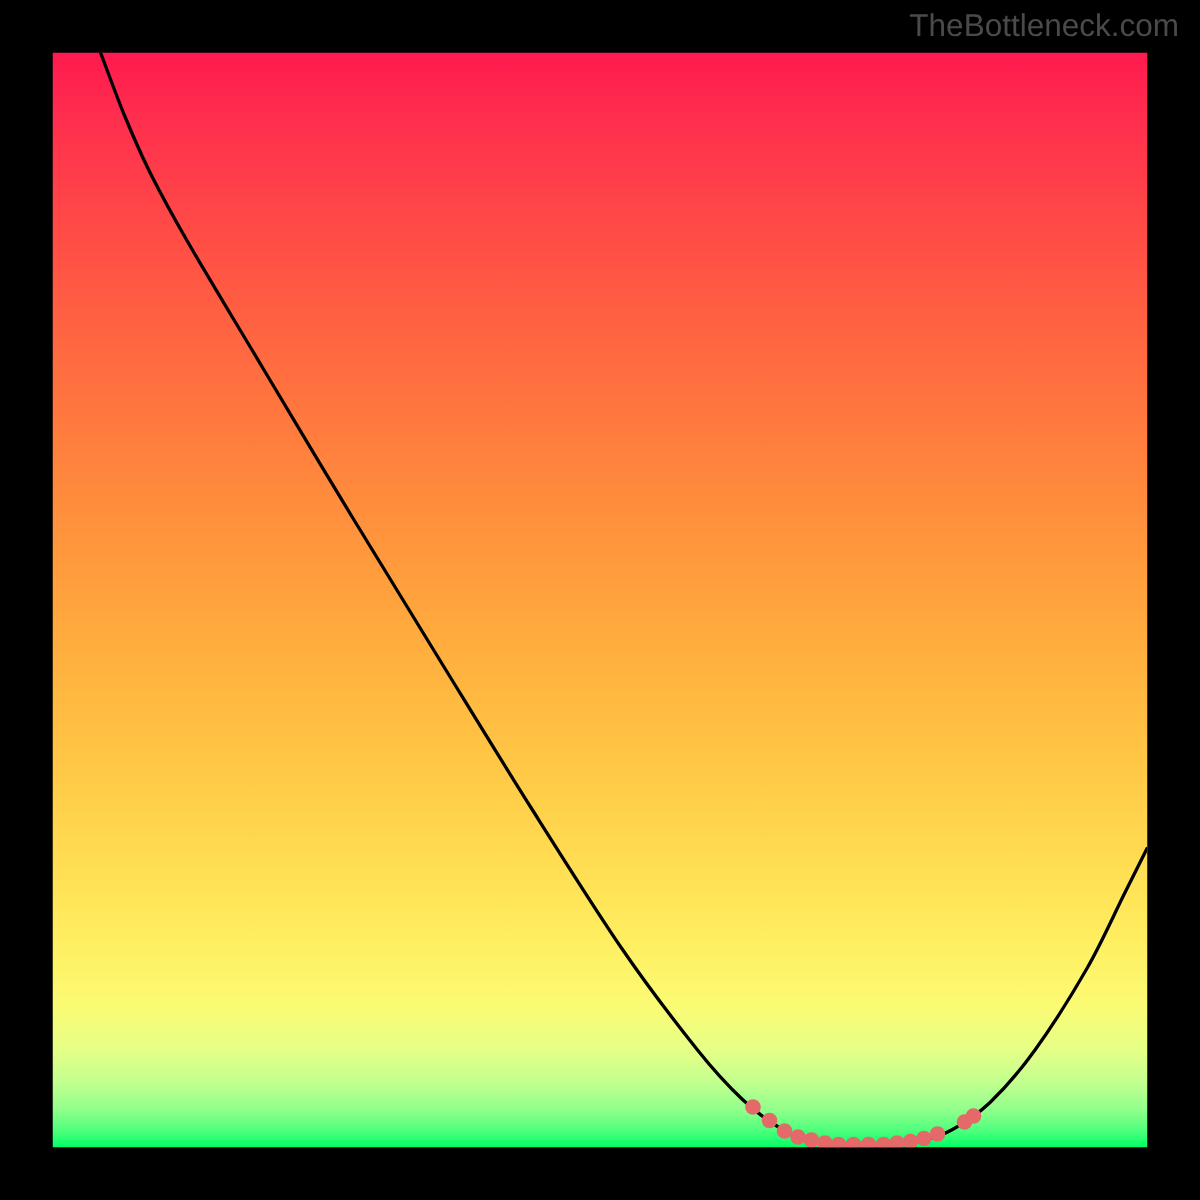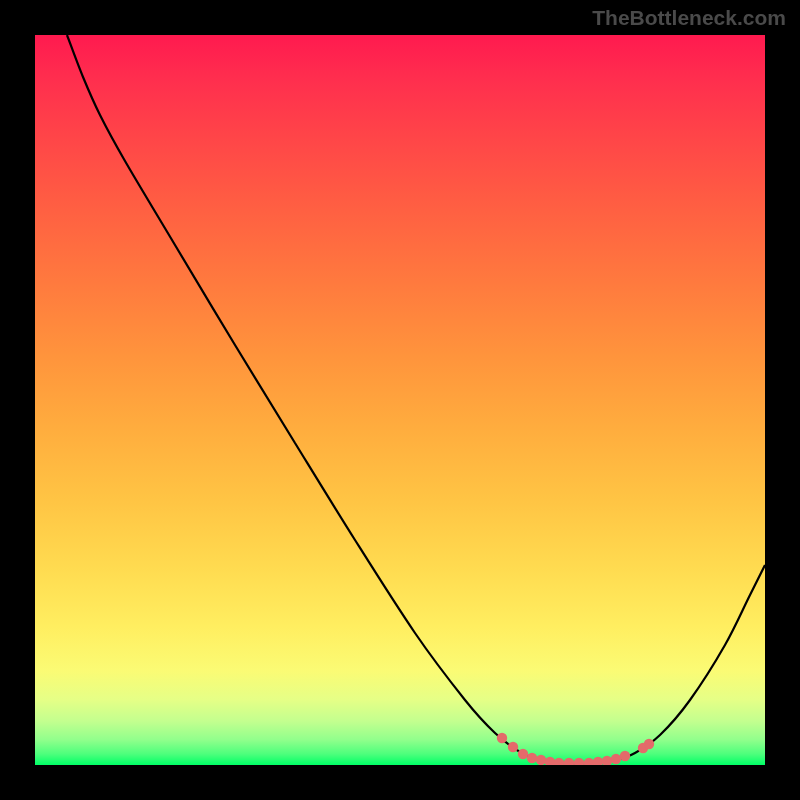--- a/index.html
+++ b/index.html
@@ -9,21 +9,21 @@
     background: #000;
     position: relative;
     font-family: Arial, sans-serif;
   }
   .watermark {
     position: absolute;
     top: 6px;
     right: 14px;
     color: #4a4a4a;
     font-size: 21px;
-    font-weight: bold;
+    font-weight: normal;
     z-index: 10;
   }
   .plot-area {
     position: absolute;
     left: 35px;
     top: 35px;
     width: 730px;
     height: 730px;
     overflow: hidden;
   }

